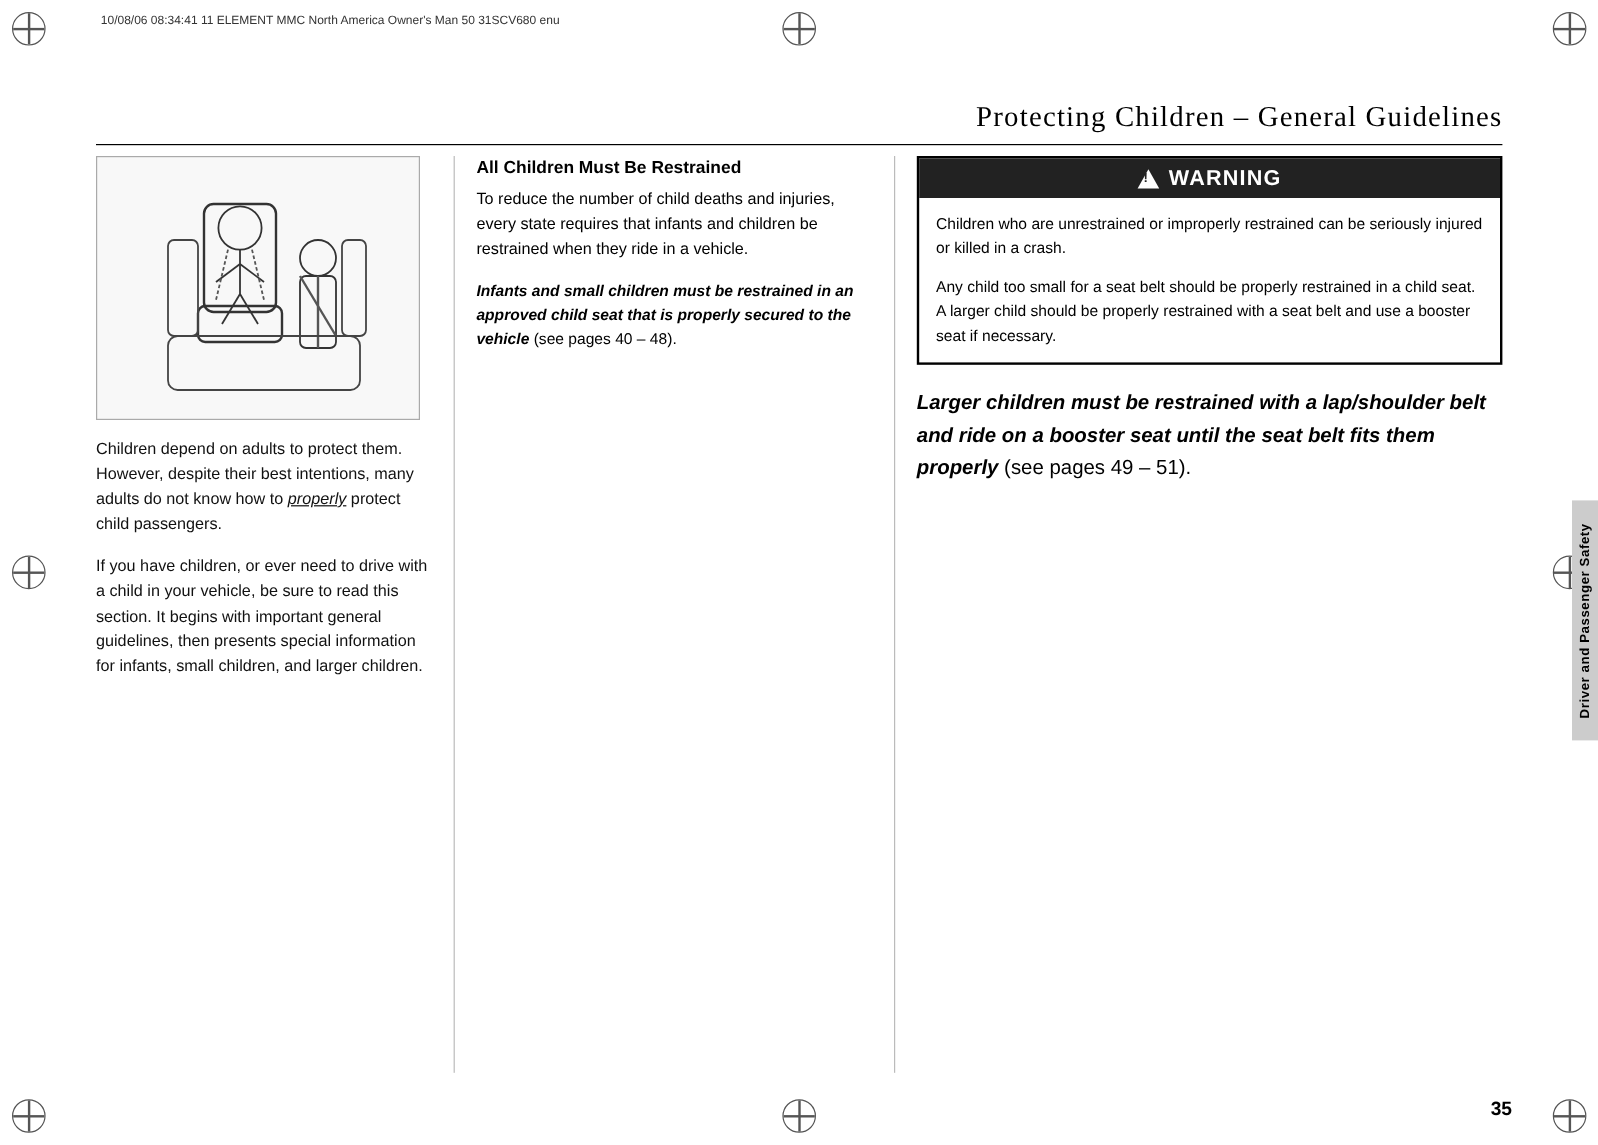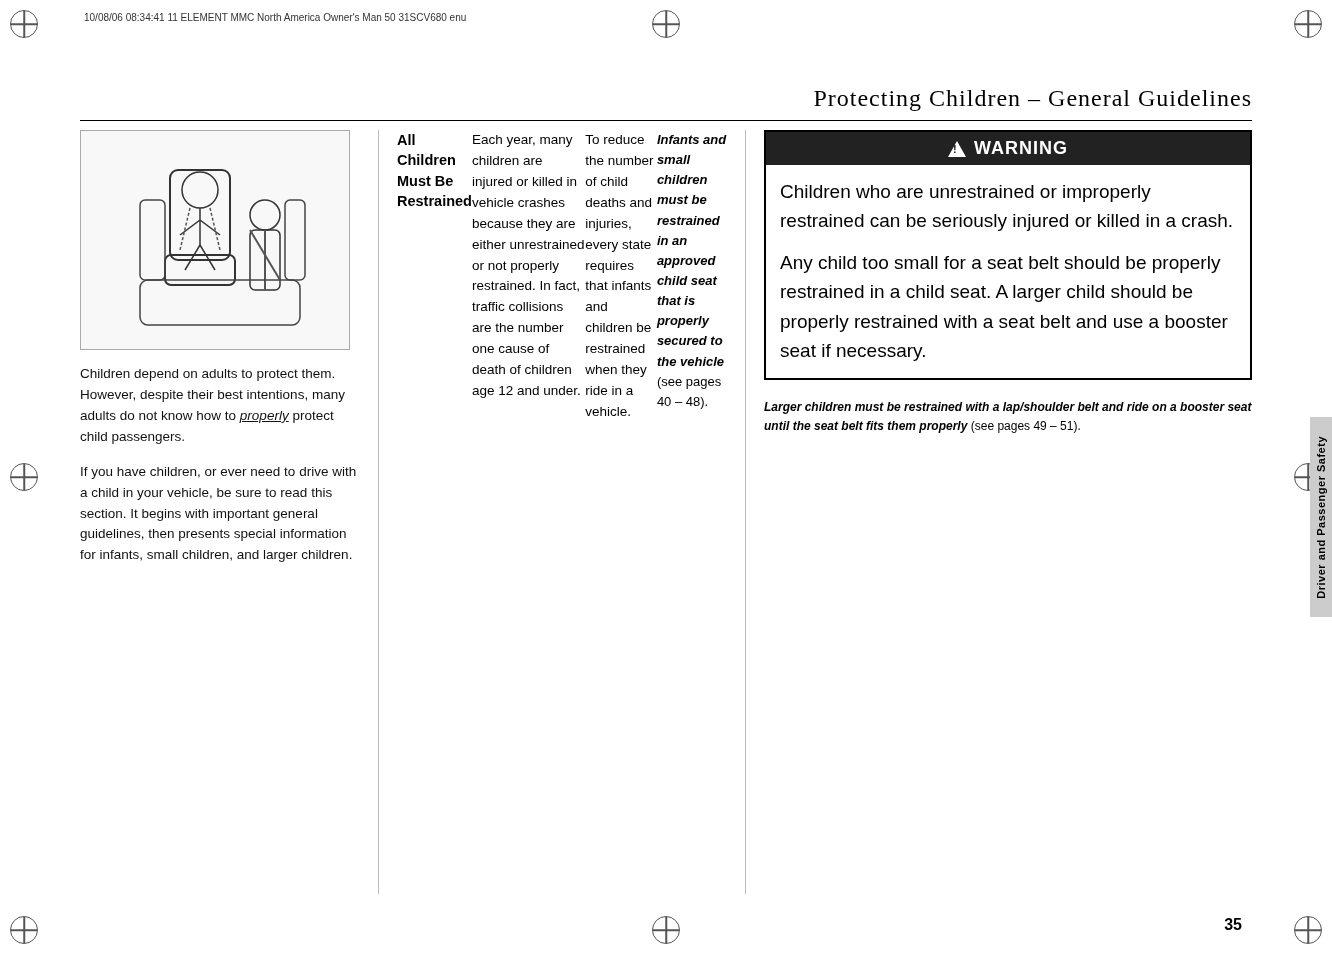--- a/index.html
+++ b/index.html
@@ -153,21 +153,21 @@
       background: #bbb;
       margin: 0 18px;
       flex-shrink: 0;
     }
 
     
     .col-middle {
       width: 330px;
       flex-shrink: 0;
       display: flex;
-      flex-direction: row;
+      flex-direction: column;
     }
 
     .all-children-title {
       font-size: 14.5px;
       font-weight: bold;
       margin-bottom: 6px;
       line-height: 1.4;
     }
 
     .all-children-body {
@@ -225,29 +225,29 @@
       position: absolute;
       bottom: -14px;
       left: -4px;
       color: #222;
       font-size: 11px;
       font-weight: bold;
     }
 
     .warning-body {
       padding: 12px 14px;
-      font-size: 19px;
+      font-size: 13px;
       line-height: 1.55;
     }
     .warning-body p + p {
       margin-top: 12px;
     }
 
     .larger-children-note {
-      font-size: 12px;
+      font-size: 17px;
       line-height: 1.6;
     }
     .larger-children-note .italic-bold {
       font-style: italic;
       font-weight: bold;
     }
 
     
     .side-tab {
       position: absolute;
@@ -274,21 +274,21 @@
       writing-mode: vertical-rl;
       transform: rotate(180deg);
       letter-spacing: 0.5px;
       white-space: nowrap;
     }
 
     
     .page-number {
       position: absolute;
       bottom: 20px;
-      right: 90px;
+      right: 72px;
       font-size: 16px;
       font-weight: bold;
     }
 
     
     .car-seat-svg {
       width: 250px;
       height: 200px;
     }
   </style>
@@ -370,21 +370,20 @@
         <span>Children depend on adults to protect them. However, despite their best intentions, many adults do not know how to </span><em>properly</em><span> protect child passengers.</span>
       </p>
       <p style="margin-top:14px;">If you have children, or ever need to drive with a child in your vehicle, be sure to read this section. It begins with important general guidelines, then presents special information for infants, small children, and larger children.</p>
     </div>
   </div>
 
   <div class="col-divider"></div>
 
   <div class="col-middle">
     <div class="all-children-title">All Children Must Be Restrained</div>
-    <div class="all-children-body">Each year, many children are injured or killed in vehicle crashes because they are either unrestrained or not properly restrained. In fact, traffic collisions are the number one cause of death of children age 12 and under.</div>
     <div class="all-children-body">To reduce the number of child deaths and injuries, every state requires that infants and children be restrained when they ride in a vehicle.</div>
     <div class="infants-note">
       <span class="italic-bold">Infants and small children must be restrained in an approved child seat that is properly secured to the vehicle</span><span> (see pages 40 – 48).</span>
     </div>
   </div>
 
   <div class="col-divider"></div>
 
   <div class="col-right">
 

